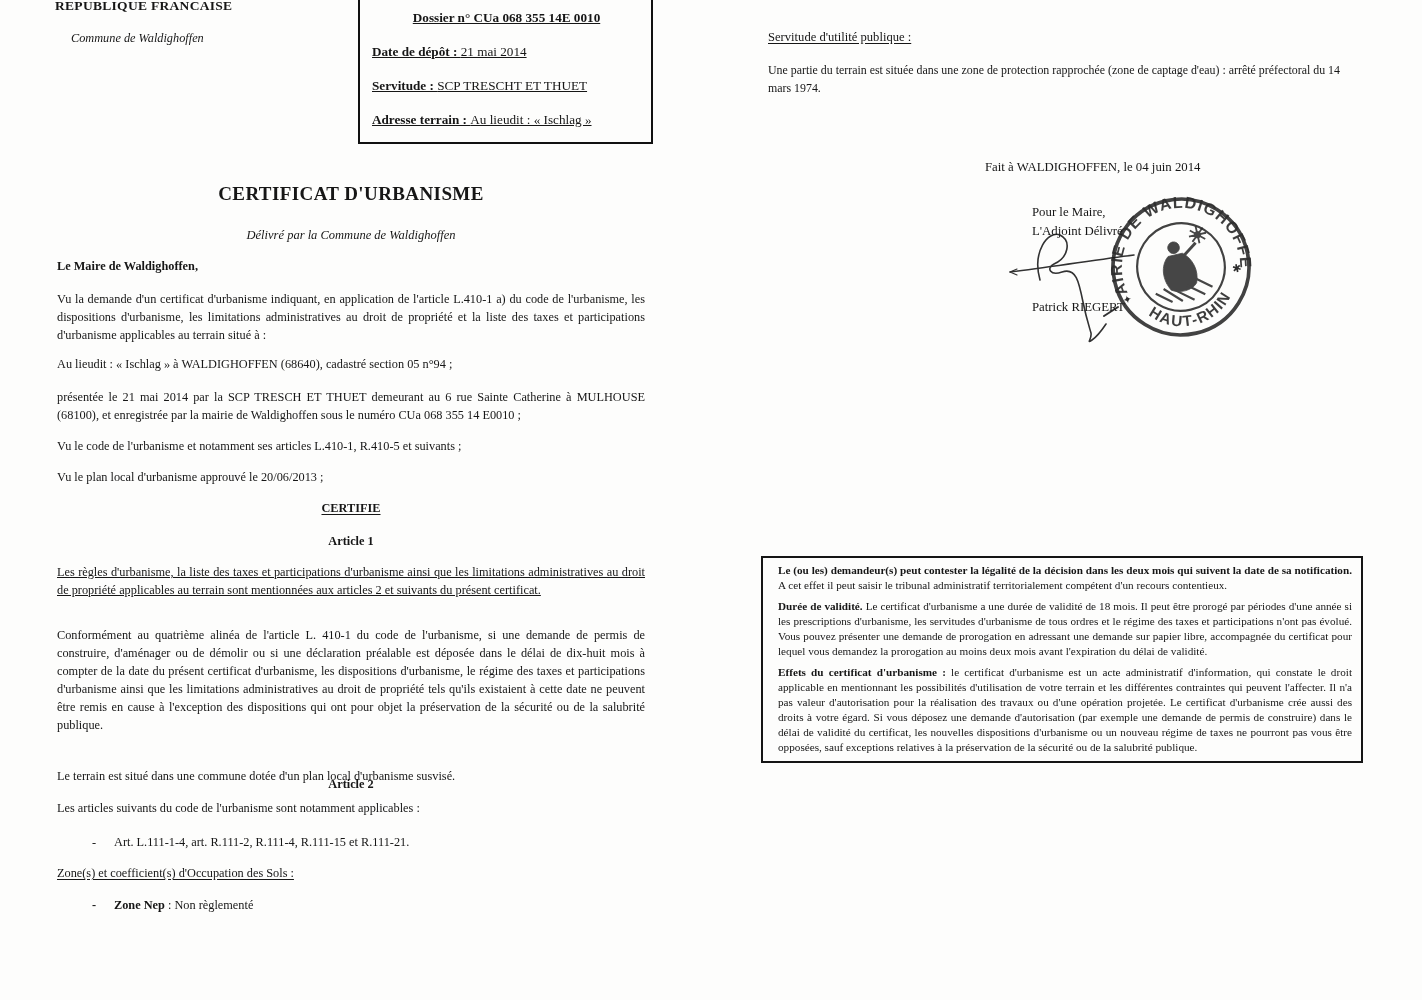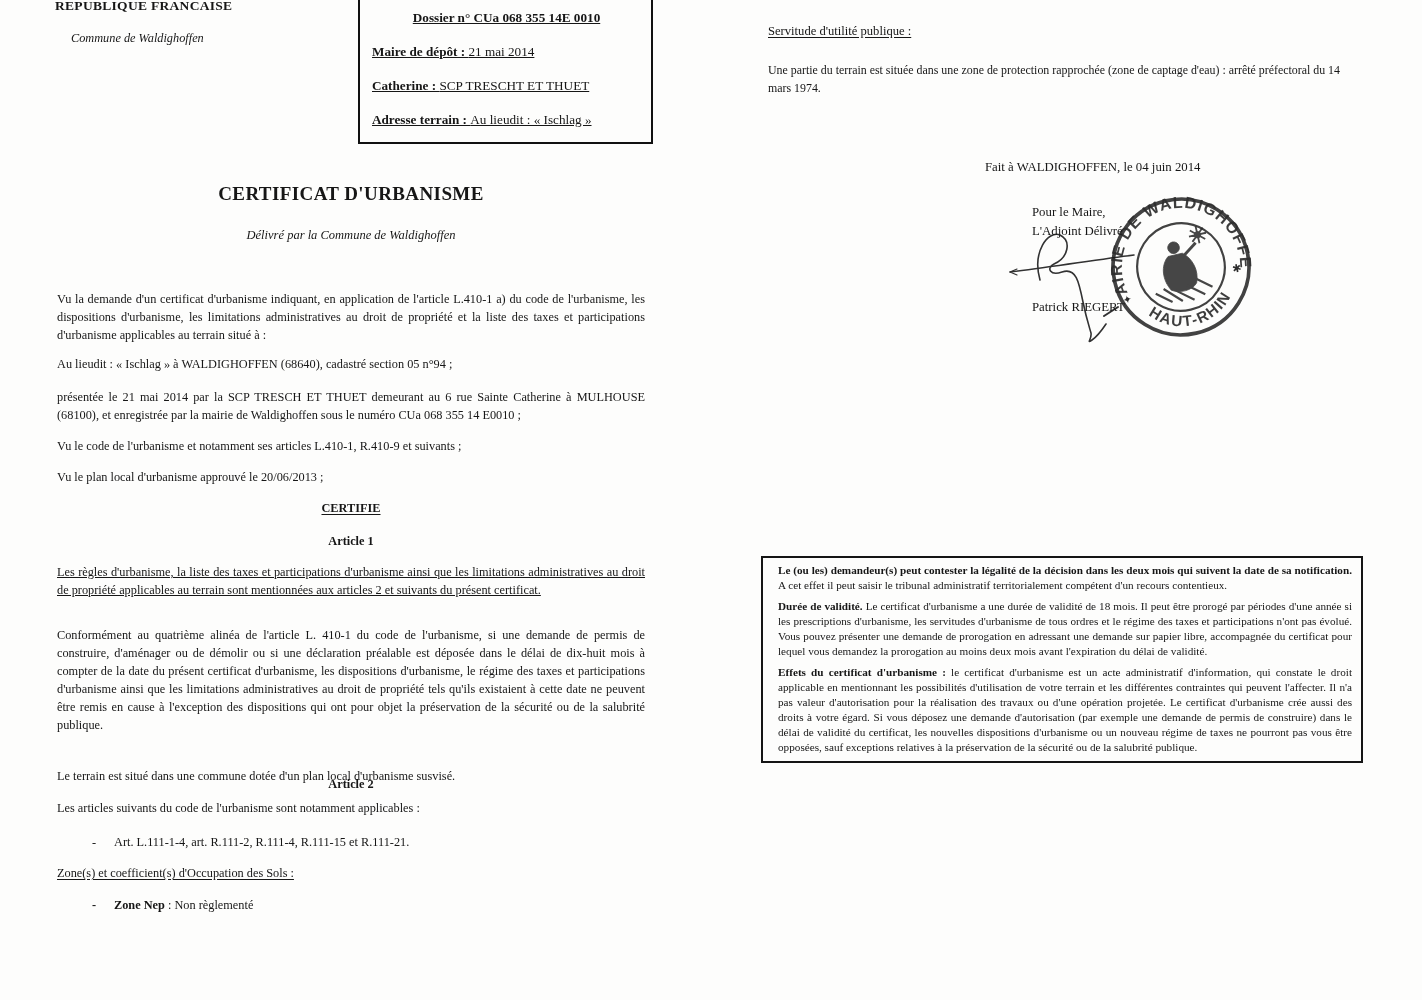--- a/index.html
+++ b/index.html
@@ -27,21 +27,21 @@
   .ctr  { text-align:center; }
   .b    { font-weight:bold; }
   .u    { text-decoration:underline; text-underline-offset:2px; }
   .title    { top:185px; font-size:19px; font-weight:bold; letter-spacing:.4px; text-align:center; }
   .subtitle { top:226px; font-size:12.5px; font-style:italic; text-align:center; }
 
   .list-row { display:flex; }
   .list-row .dash { width:22px; margin-left:35px; flex:0 0 auto; }
 
   
-  .servitude-h { left:768px; top:24px; font-size:12.6px; }
+  .servitude-h { left:768px; top:30px; font-size:12.6px; }
   .servitude-t { left:768px; top:62px; width:585px; font-size:11.9px; line-height:17.5px; }
   .fait        { left:985px; top:160px; font-size:12.8px; }
   .sig-l1      { left:1032px; top:205px; font-size:12.8px; }
   .sig-l2      { left:1032px; top:224px; font-size:12.8px; }
   .sig-name    { left:1032px; top:300px; font-size:12.8px; }
 
   .signature-svg { left:992px; top:220px; width:170px; height:130px; }
   .stamp-svg     { left:1108px; top:194px; width:146px; height:146px;
                    transform:rotate(-13deg); opacity:.92; }
 
@@ -53,36 +53,37 @@
 </head>
 <body>
 
 <div class="page">
 
   <div class="abs republic">REPUBLIQUE FRANCAISE</div>
   <div class="abs commune">Commune de Waldighoffen</div>
 
   <div class="abs dossier-box">
     <div class="row first">Dossier n° CUa 068 355 14E 0010</div>
-    <div class="row"><span class="lbl">Maire de dépôt : </span><span>21 mai 2014</span></div>
-    <div class="row"><span class="lbl">Catherine : </span><span>SCP TRESCHT ET THUET</span></div>
+    <div class="row"><span class="lbl">Date de dépôt : </span><span>21 mai 2014</span></div>
+    <div class="row"><span class="lbl">Servitude : </span><span>SCP TRESCHT ET THUET</span></div>
     <div class="row"><span class="lbl">Adresse terrain : </span><span>Au lieudit : « Ischlag »</span></div>
   </div>
 
   <div class="abs ltxt subtitle">Délivré par la Commune de Waldighoffen</div>
   <div class="abs ltxt title">CERTIFICAT D'URBANISME</div>
 
+  <div class="abs ltxt b" style="top:257px;">Le Maire de Waldighoffen,</div>
 
   <div class="abs ltxt just" style="top:290px;">Vu la demande d'un certificat d'urbanisme indiquant, en application de l'article L.410-1 a) du code de l'urbanisme, les dispositions d'urbanisme, les limitations administratives au droit de propriété et la liste des taxes et participations d'urbanisme applicables au terrain situé à :</div>
 
   <div class="abs ltxt" style="top:355px;">Au lieudit : « Ischlag » à WALDIGHOFFEN (68640), cadastré section 05 n°94 ;</div>
 
   <div class="abs ltxt just" style="top:388px;">présentée le 21 mai 2014 par la SCP TRESCH ET THUET demeurant au 6 rue Sainte Catherine à MULHOUSE (68100), et enregistrée par la mairie de Waldighoffen sous le numéro  CUa 068 355 14 E0010 ;</div>
 
-  <div class="abs ltxt" style="top:437px;">Vu le code de l'urbanisme et notamment ses articles L.410-1, R.410-9 et suivants ;</div>
+  <div class="abs ltxt" style="top:437px;">Vu le code de l'urbanisme et notamment ses articles L.410-1, R.410-5 et suivants ;</div>
 
   <div class="abs ltxt" style="top:468px;">Vu le plan local d'urbanisme approuvé le 20/06/2013 ;</div>
 
   <div class="abs ltxt ctr" style="top:499px;">
     <span class="b u">CERTIFIE</span></div>
 
   <div class="abs ltxt ctr b" style="top:532px;">Article 1</div>
 
   <div class="abs ltxt just" style="top:563px;text-decoration:underline;">Les règles d'urbanisme, la liste des taxes et participations d'urbanisme ainsi que les limitations administratives au droit de propriété applicables au terrain sont mentionnées aux articles 2 et suivants du présent certificat.</div>
 

